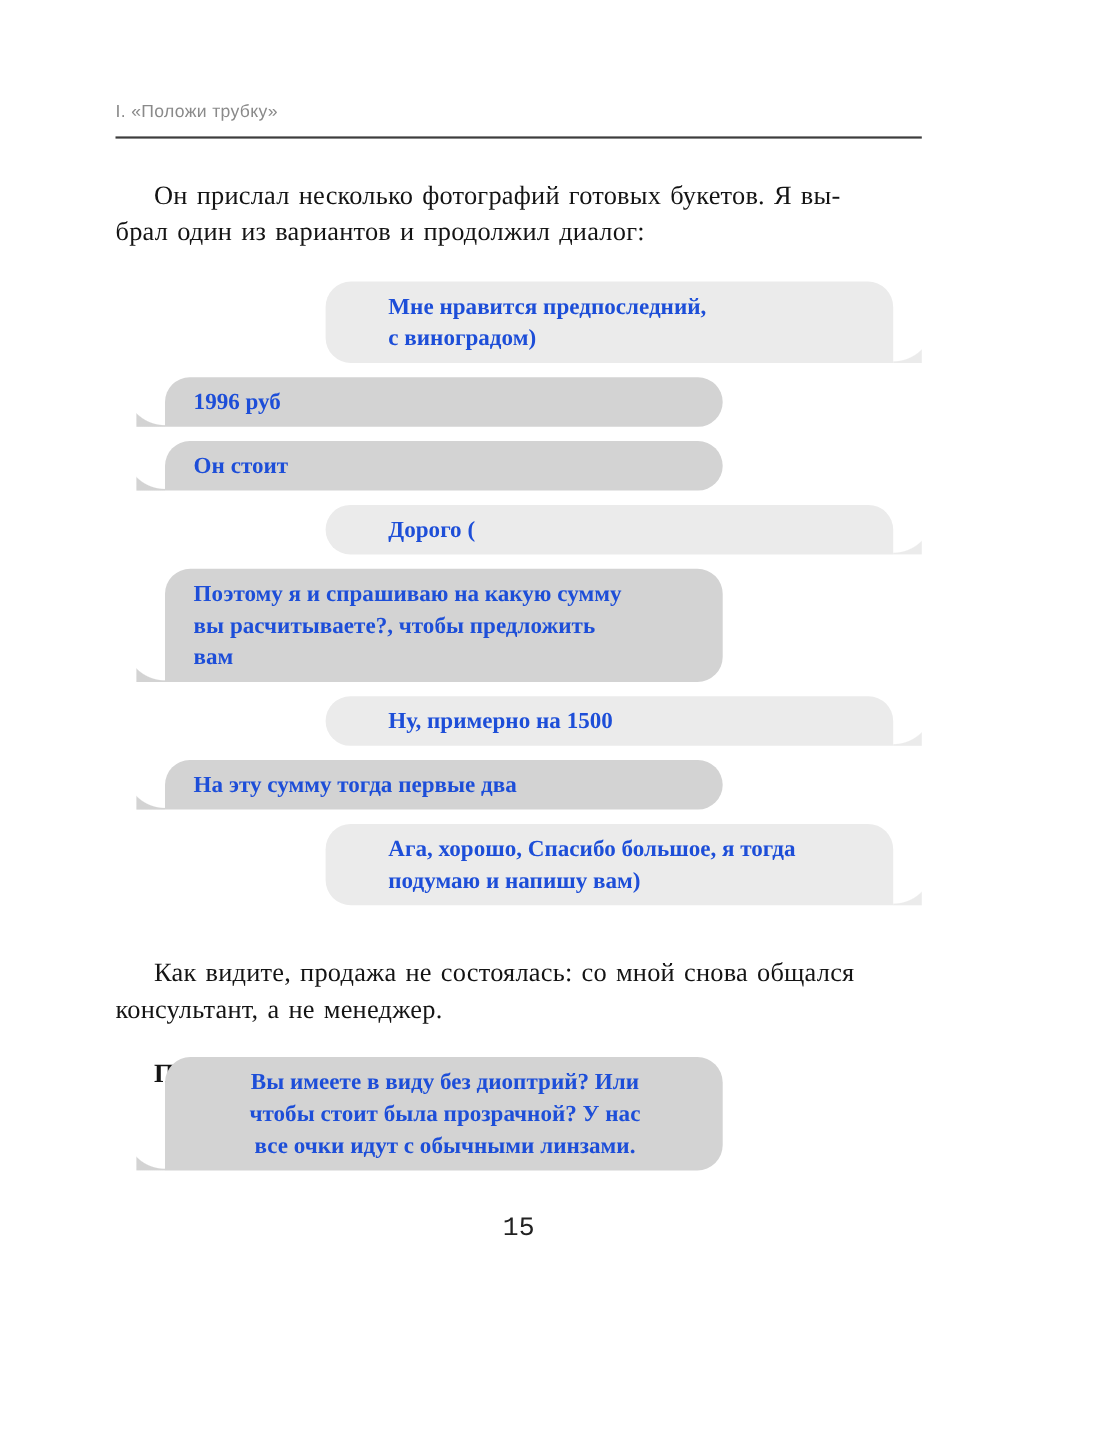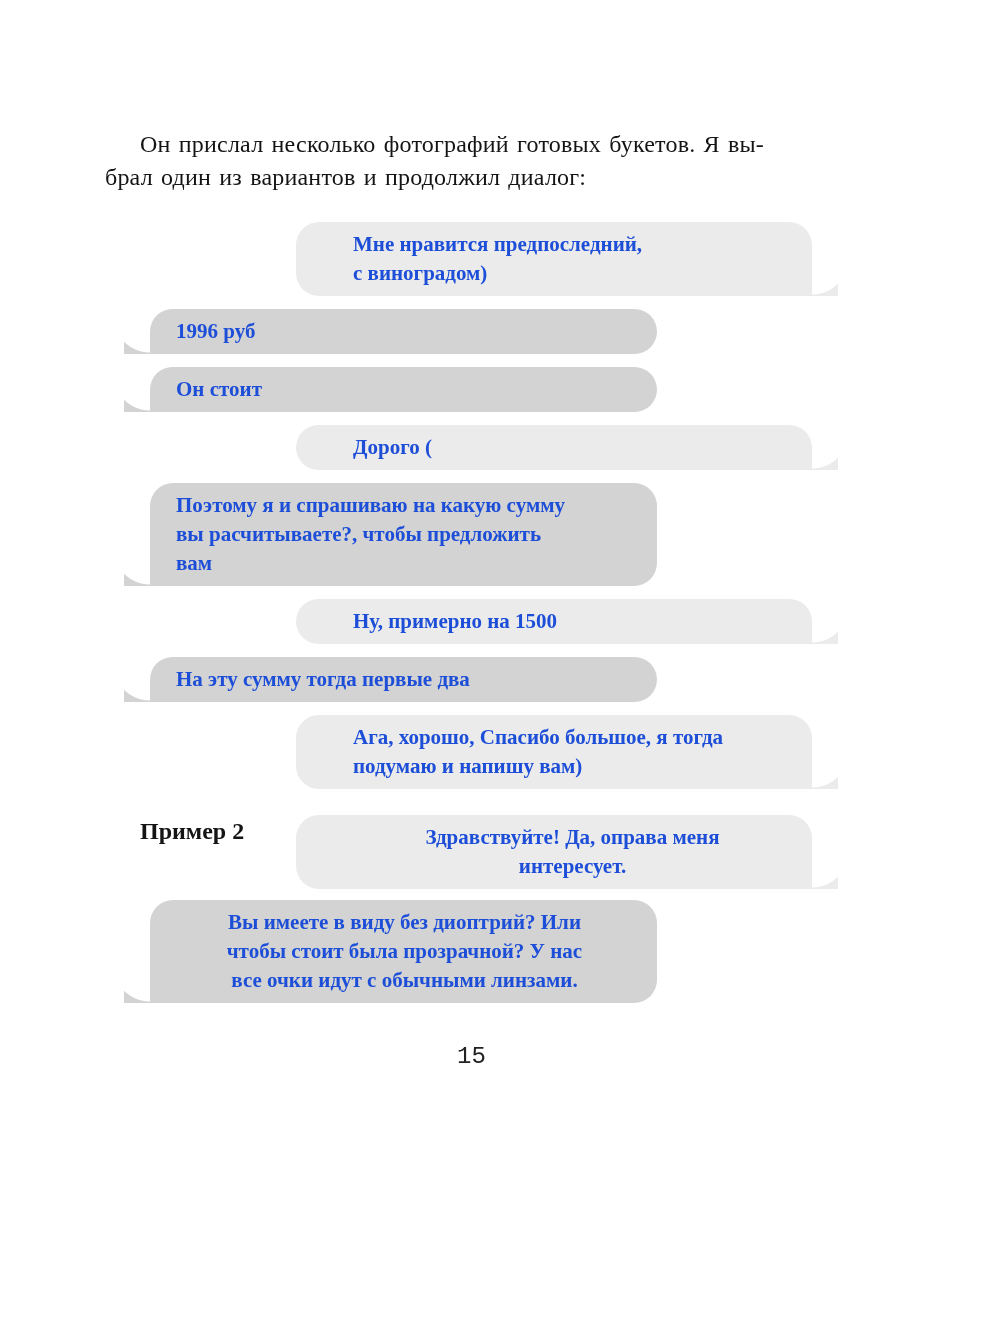--- a/index.html
+++ b/index.html
@@ -117,45 +117,49 @@
     font-size: 24px;
     color: #222222;
   }
 </style>
 </head>
 <body>
 
 <div class="page">
   <div class="content">
 
+    <header>
+      <div class="running-head">I. «Положи трубку»</div>
+      <div class="head-rule"></div>
+    </header>
 
     <p class="para intro">Он прислал несколько фотографий готовых букетов. Я вы-
 брал один из вариантов и продолжил диалог:</p>
 
     <section class="chat">
       <div class="msg right">Мне нравится предпоследний,
 с виноградом)</div>
       <div class="msg left">1996 руб</div>
       <div class="msg left">Он стоит</div>
       <div class="msg right">Дорого (</div>
       <div class="msg left">Поэтому я и спрашиваю на какую сумму
 вы расчитываете?, чтобы предложить
 вам</div>
       <div class="msg right">Ну, примерно на 1500</div>
       <div class="msg left">На эту сумму тогда первые два</div>
       <div class="msg right">Ага, хорошо, Спасибо большое, я тогда
 подумаю и напишу вам)</div>
     </section>
 
+    <p class="para outro">Как видите, продажа не состоялась: со мной снова общался
+консультант, а не менеджер.</p>
 
     <section class="example2">
       <h2 class="example2-heading">Пример 2</h2>
       <div class="chat">
-        <div class="msg right">Здравствуйте! Да, оправа меня
-интересует.</div>
         <div class="msg left">Вы имеете в виду без диоптрий? Или
 чтобы стоит была прозрачной? У нас
 все очки идут с обычными линзами.</div>
       </div>
     </section>
 
     <div class="page-number">15</div>
 
   </div>
 </div>

